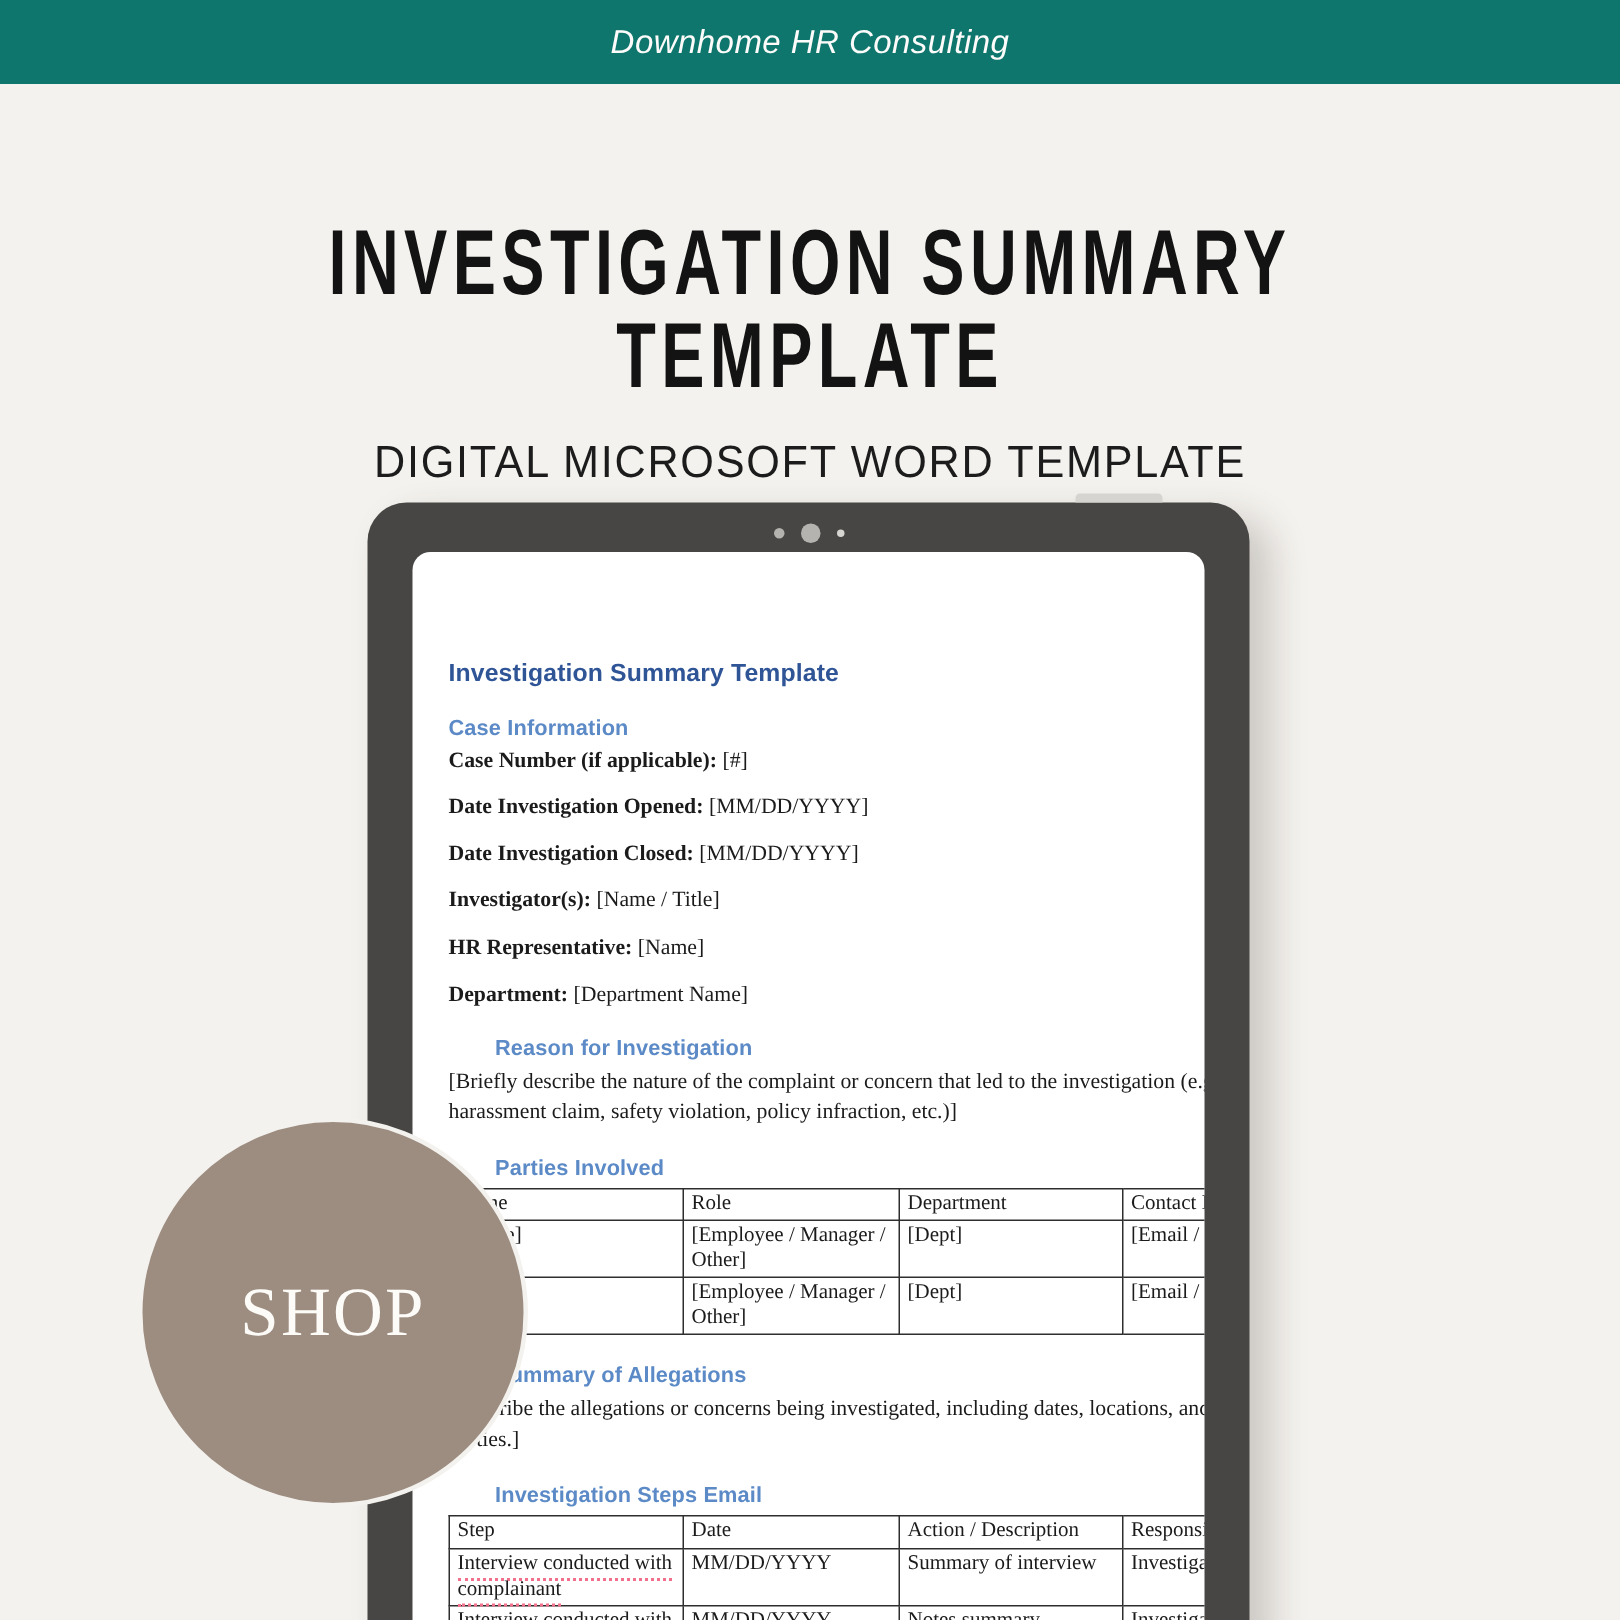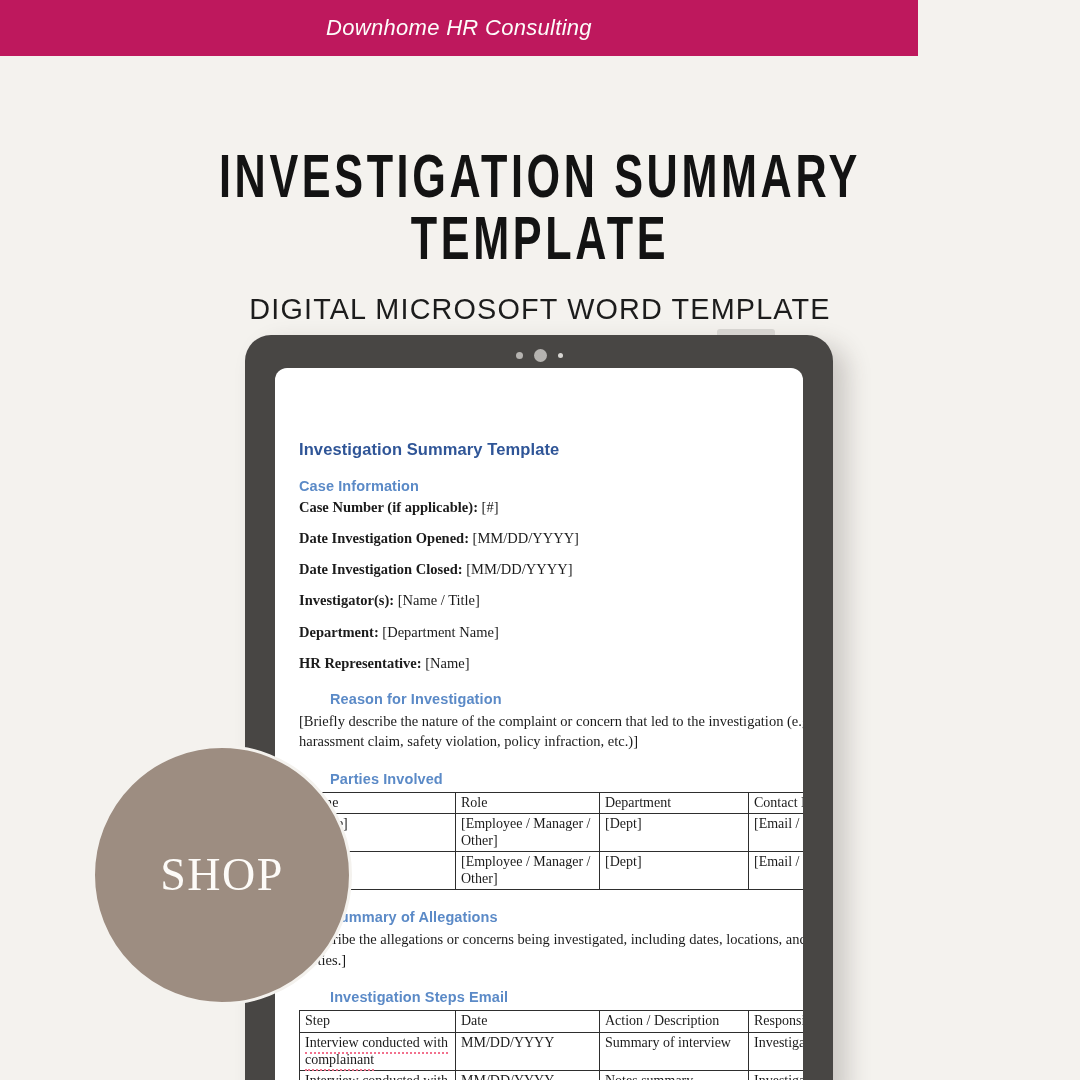--- a/index.html
+++ b/index.html
@@ -12,23 +12,23 @@
     background: #f4f2ee;
     font-family: "Liberation Sans", sans-serif;
     overflow: hidden;
     position: relative;
   }
 
   
   .brand-band {
     position: absolute;
     top: 0; left: 0;
-    width: 918px;
+    width: 1080px;
     height: 56px;
-    background: #be185d;
+    background: #0f766e;
     display: flex;
     align-items: center;
     justify-content: center;
   }
   .brand-band-text {
     font-family: "Liberation Sans", sans-serif;
     font-style: italic;
     font-weight: 300;
     font-size: 22px;
     color: #fdfcfa;
@@ -252,26 +252,26 @@
       </p>
       <p class="doc-line">
         <b>Date Investigation Closed:</b>
         <span>[MM/DD/YYYY]</span>
       </p>
       <p class="doc-line">
         <b>Investigator(s):</b>
         <span>[Name / Title]</span>
       </p>
       <p class="doc-line">
+        <b>HR Representative:</b>
+        <span>[Name]</span>
+      </p>
+      <p class="doc-line">
         <b>Department:</b>
         <span>[Department Name]</span>
-      </p>
-      <p class="doc-line">
-        <b>HR Representative:</b>
-        <span>[Name]</span>
       </p>
 
       <div class="doc-h2 spaced">Reason for Investigation</div>
       <p class="doc-para">[Briefly describe the nature of the complaint or concern that led to the investigation (e.g., harassment claim, safety violation, policy infraction, etc.)]</p>
 
       <div class="doc-h2 spaced">Parties Involved</div>
 
       <table class="doc-table">
         <tbody>
             <tr>

